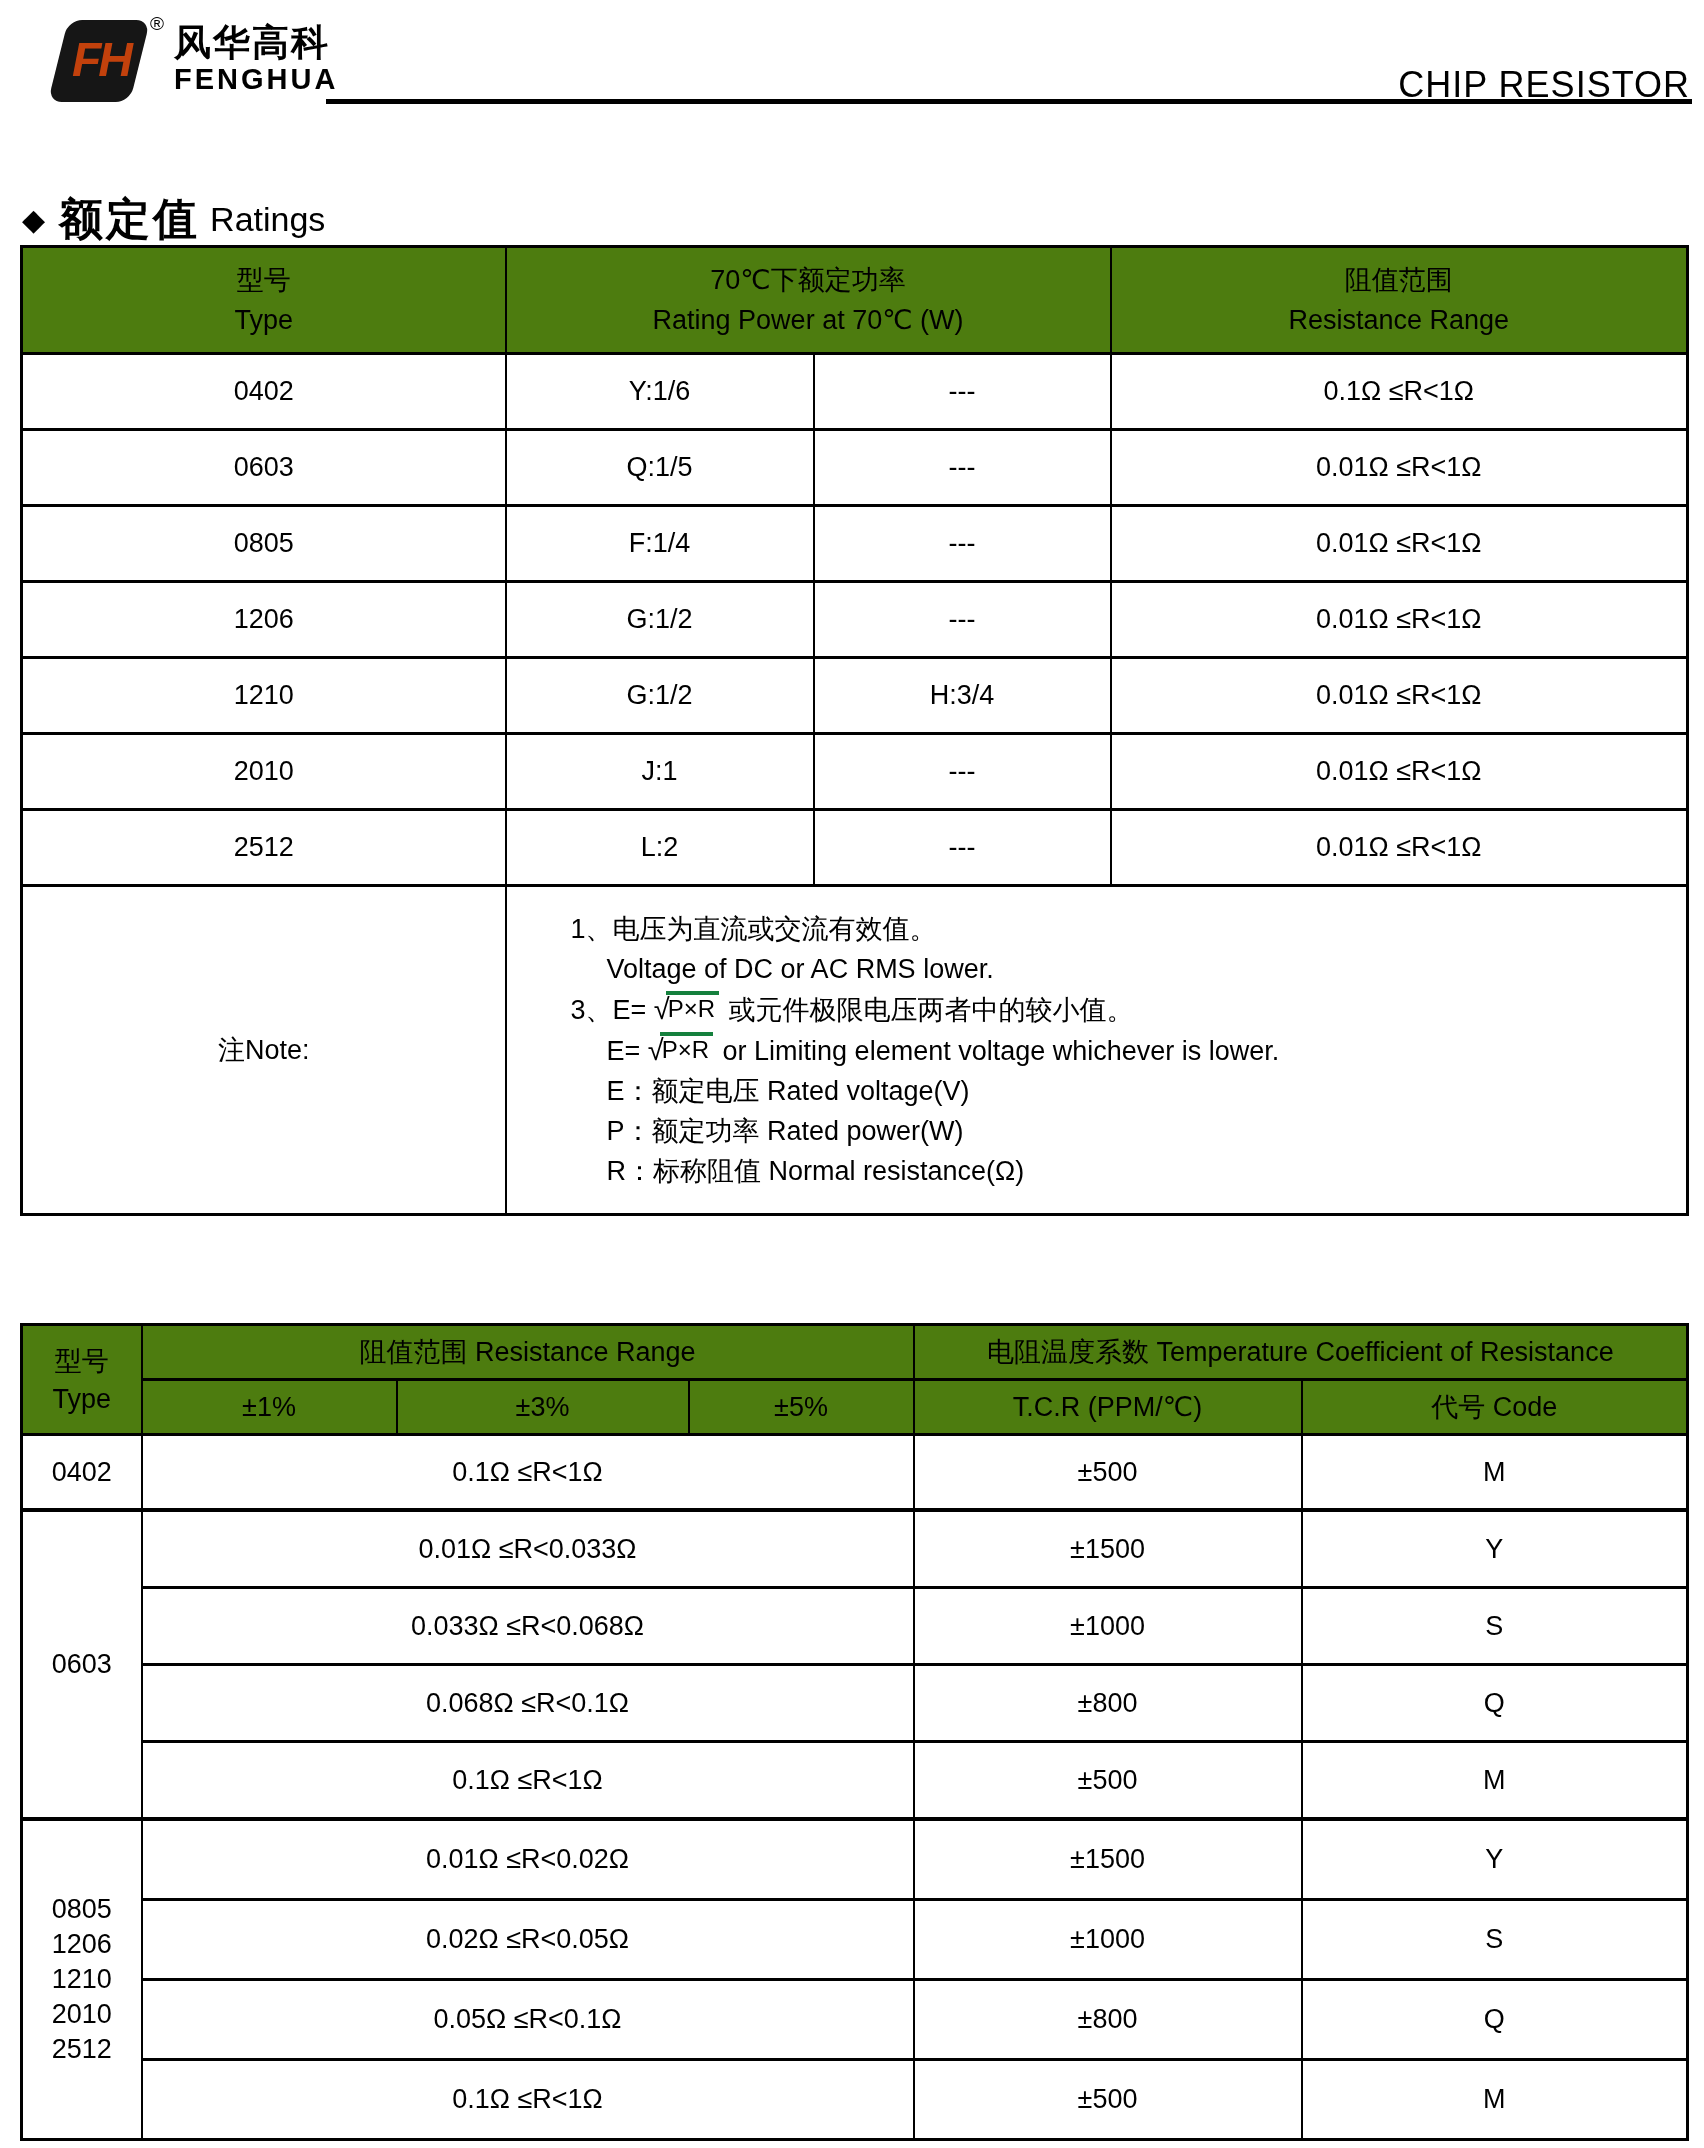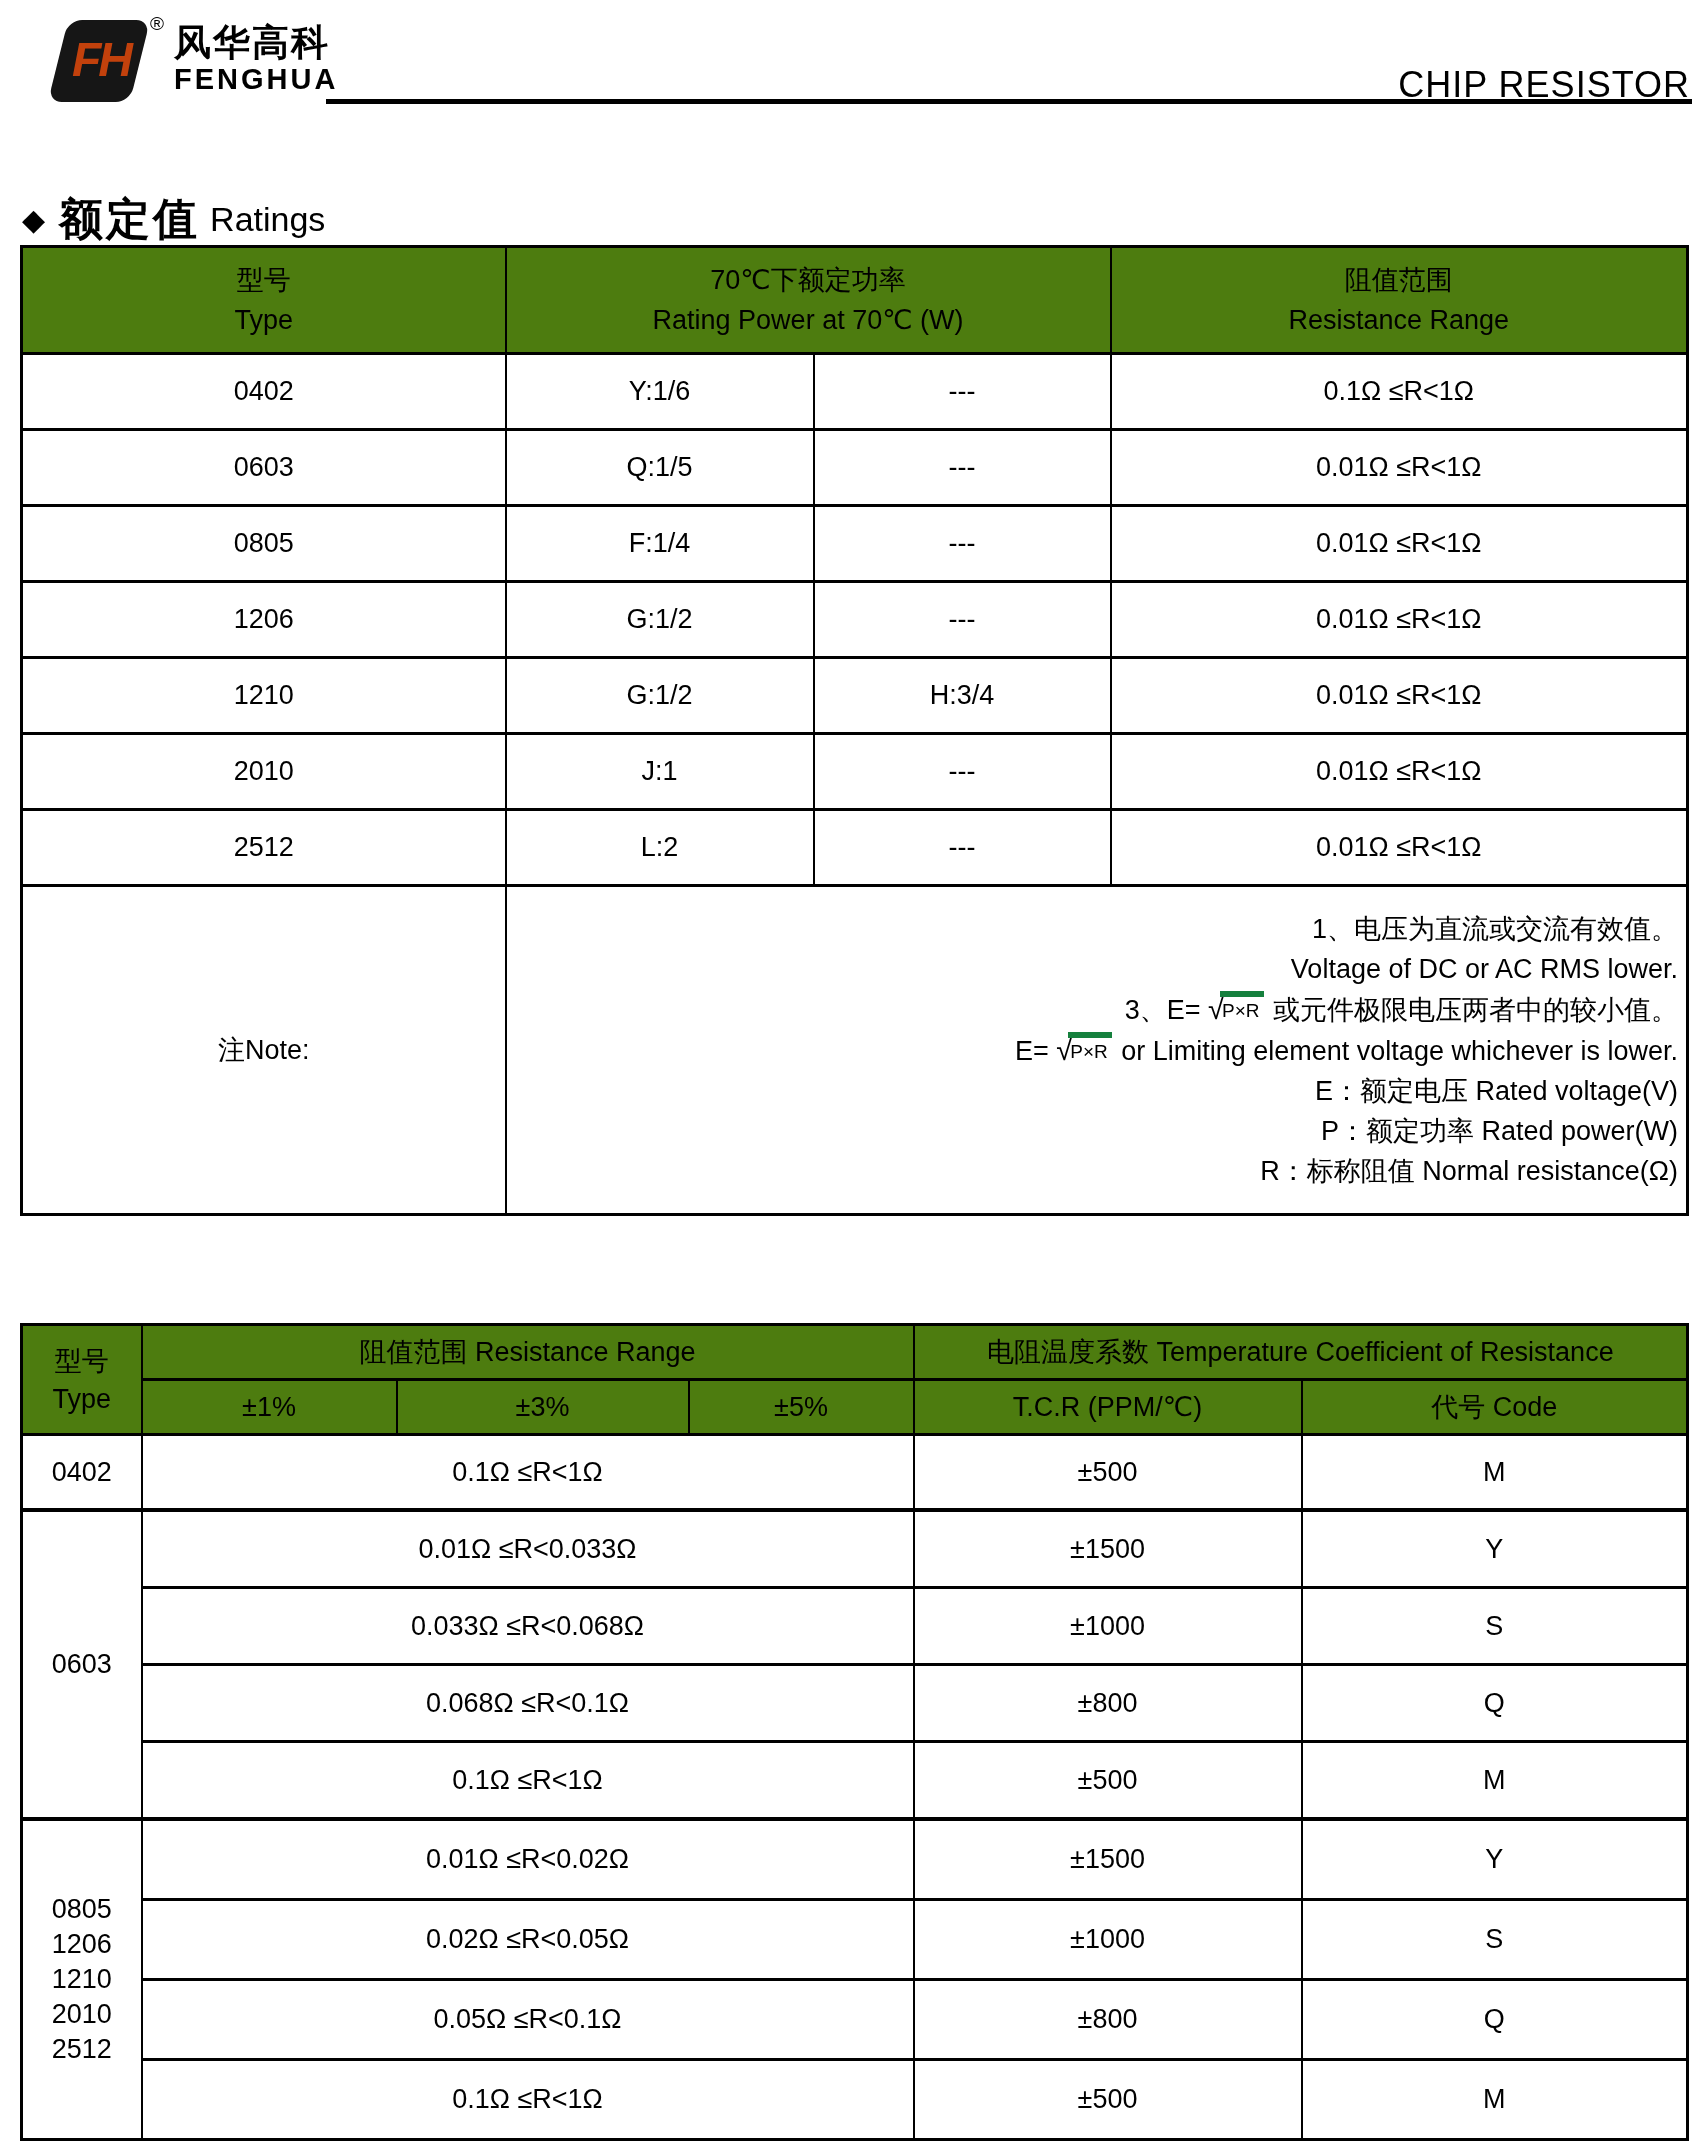--- a/index.html
+++ b/index.html
@@ -32,25 +32,25 @@
         text-align:center;vertical-align:middle;font-size:27px;font-weight:normal;
         padding:0;overflow:hidden;}
   thead th{background:#4d7c0f;}
   .pre{white-space:pre-line;}
 
   
   .t1{position:absolute;left:20px;top:245px;width:1666px;border:3px solid #000;}
   .t1 thead th{height:104px;line-height:40px;}
   .t1 tbody tr.data td{height:73px;}
   .t1 .note-label{font-size:27px;}
-  .note-cell{text-align:right;padding:22px 8px;}
+  .note-cell{text-align:left;padding:22px 8px;}
   .nl{padding-left:56px;line-height:40px;}
   .nl.ind{padding-left:92px;}
   .rad{font-size:29px;}
-  .sqrt-arg{display:inline-block;border-top:6px solid #15803d;font-size:19px;line-height:23px;
+  .sqrt-arg{display:inline-block;border-top:4px solid #15803d;font-size:24px;line-height:23px;
         padding:2px 4px 0 2px;margin-left:-4px;margin-right:2px;vertical-align:2px;}
 
   
   .t2{position:absolute;left:20px;top:1323px;width:1666px;border:3px solid #000;}
   .t2 thead tr.hA th{height:52px;}
   .t2 thead tr.hB th{height:52px;}
   .t2 th.type-head{line-height:38px;}
   .t2 tr.r1 td{height:72px;}
   .t2 tr.g1 td{height:74px;}
   .t2 tr.g2 td{height:77px;}

